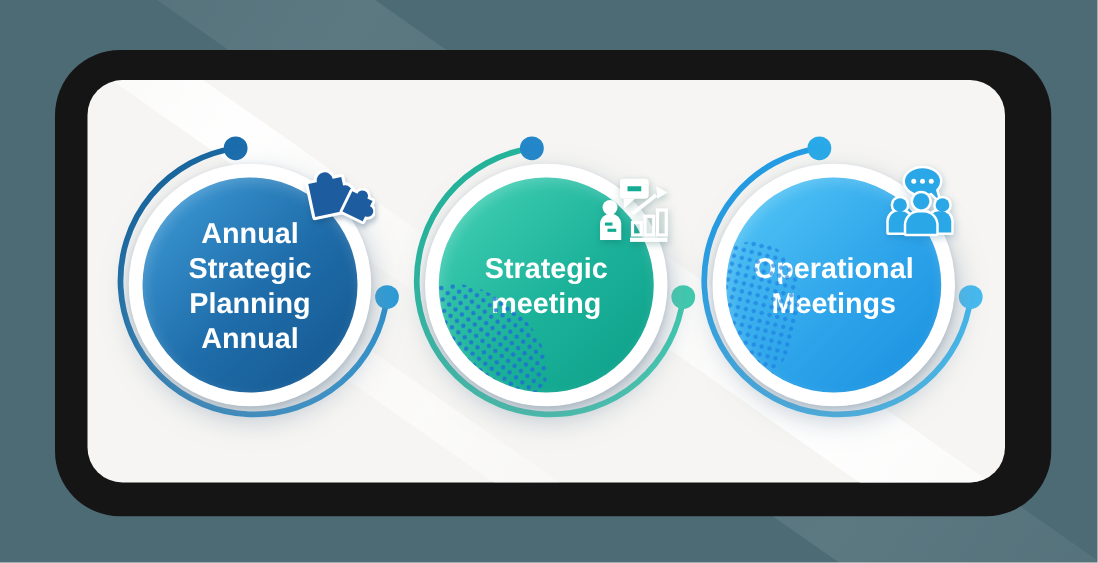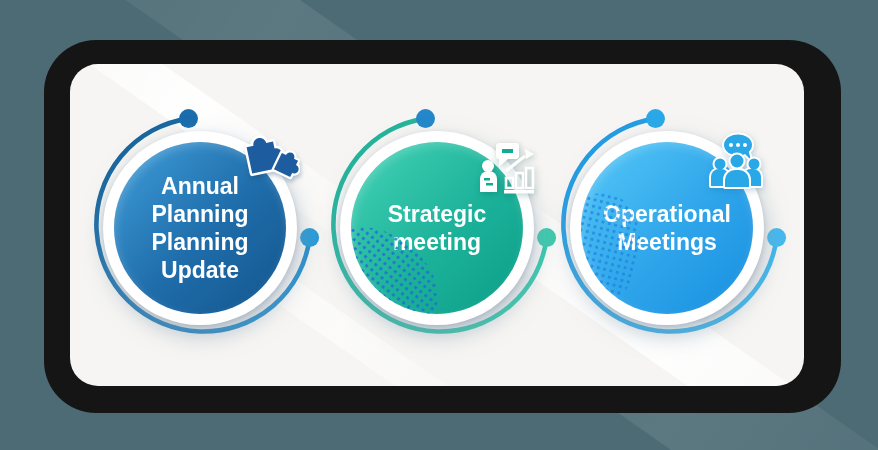--- a/index.html
+++ b/index.html
@@ -75,21 +75,21 @@
           <stop offset="0" stop-color="#155d94"></stop>
             <stop offset="1" stop-color="#2f9ad8"></stop>
         </linearGradient>
       </defs>
       <path d="M 108.5 10.6 A 107 107 0 1 0 229.6 129.6" fill="none" stroke="url(#arcg1)" stroke-width="4.6" stroke-linecap="round"></path>
       <circle cx="108.5" cy="10.6" r="9.5" fill="#1a6dad"></circle>
       <circle cx="229.6" cy="129.6" r="9.5" fill="#2d9bd6"></circle>
     </svg>
     <div class="halo"></div>
     <div class="bigcircle c1">
-      <div class="label">Annual Planning Planning Update</div>
+      <div class="label">Annual Strategic Planning Annual</div>
     </div>
     <svg class="iconbox i1" viewBox="0 0 62 62">
       <g transform="rotate(-12 25 33)">
         <g fill="#ffffff" stroke="#ffffff" stroke-width="5" stroke-linejoin="round">
           <rect x="11" y="20" width="27" height="27"></rect>
           <circle cx="24.5" cy="20" r="6.5"></circle>
           <circle cx="38" cy="33.5" r="6.5"></circle>
         </g>
         <g fill="#1d5c9e">
           <rect x="11" y="20" width="27" height="27"></rect>

